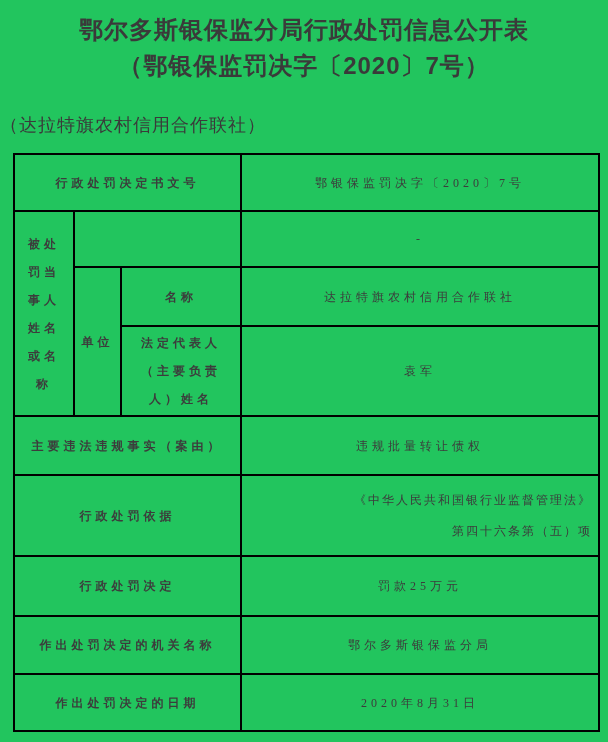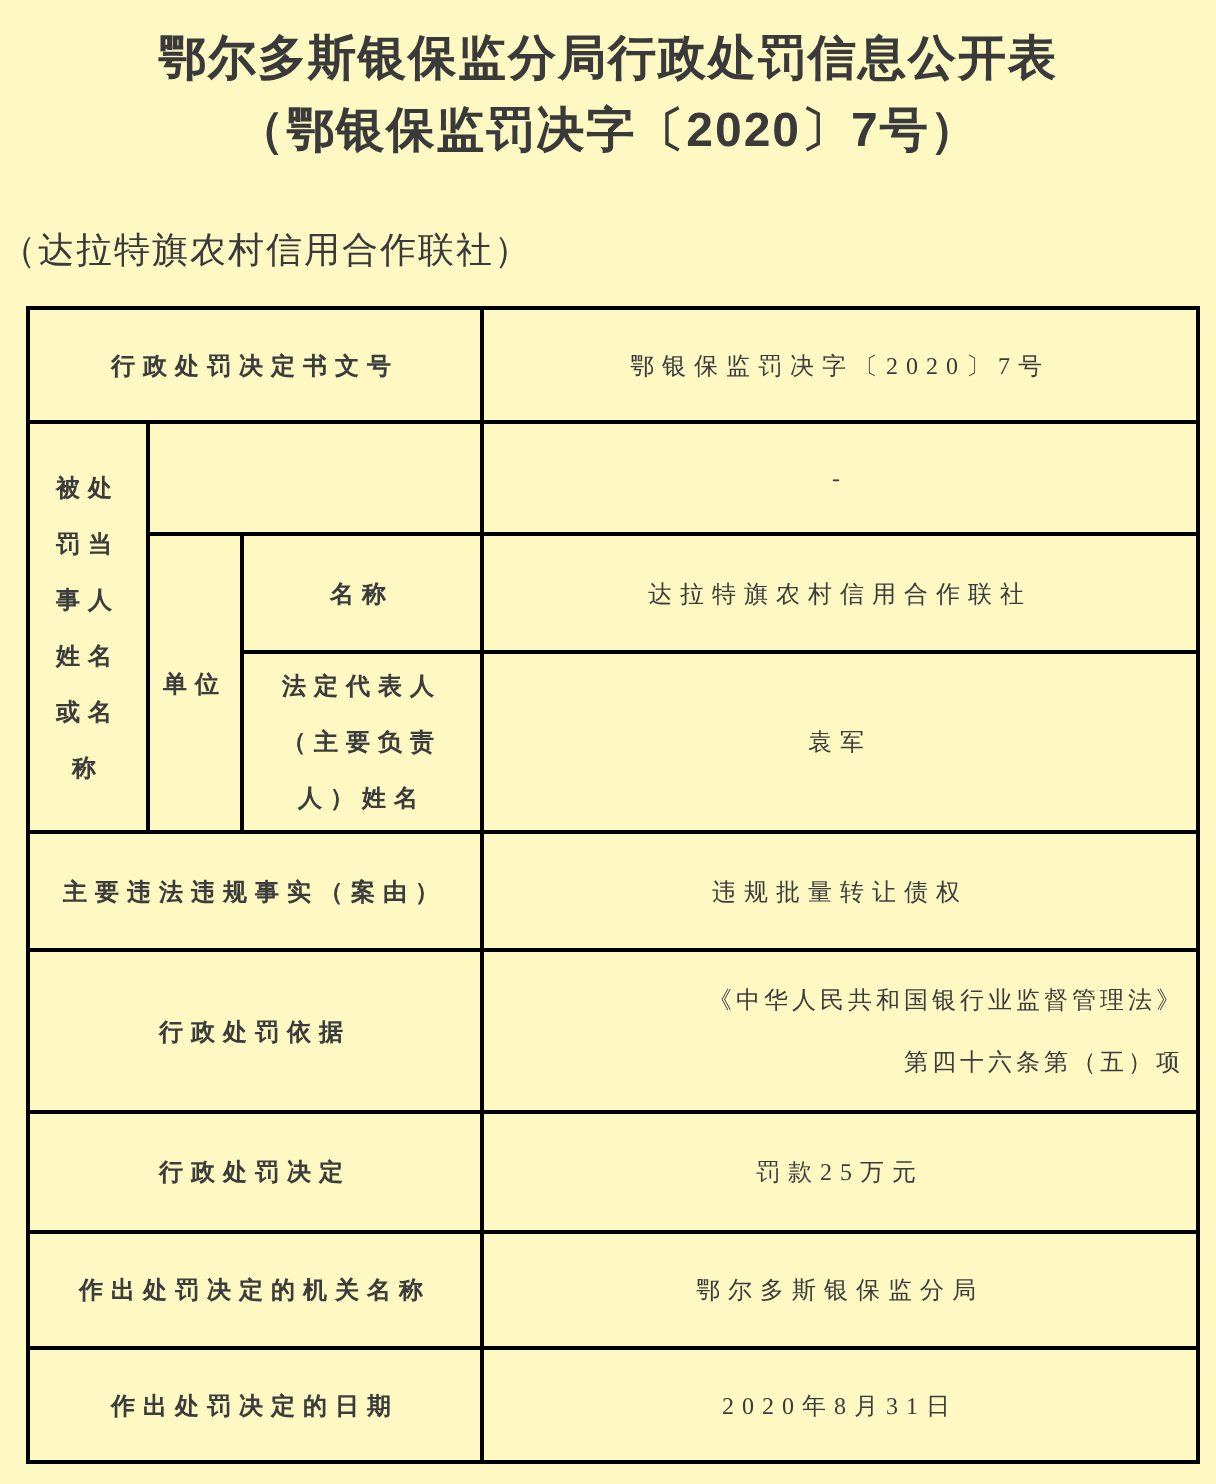--- a/index.html
+++ b/index.html
@@ -8,21 +8,21 @@
     background: #ffffff;
     width: 608px;
   }
   body {
     font-family: "Liberation Serif", "DejaVu Serif", serif;
     color: #3c3c3c;
   }
   .page {
     width: 608px;
     height: 742px;
-    background: #fef9c3;
+    background: #22c55e;
     overflow: hidden;
   }
   .title-block {
     padding-top: 12px;
     text-align: center;
     font-family: "Liberation Sans", "DejaVu Sans", sans-serif;
     font-weight: bold;
     font-size: 24px;
     line-height: 36px;
     color: #3a3a3a;

